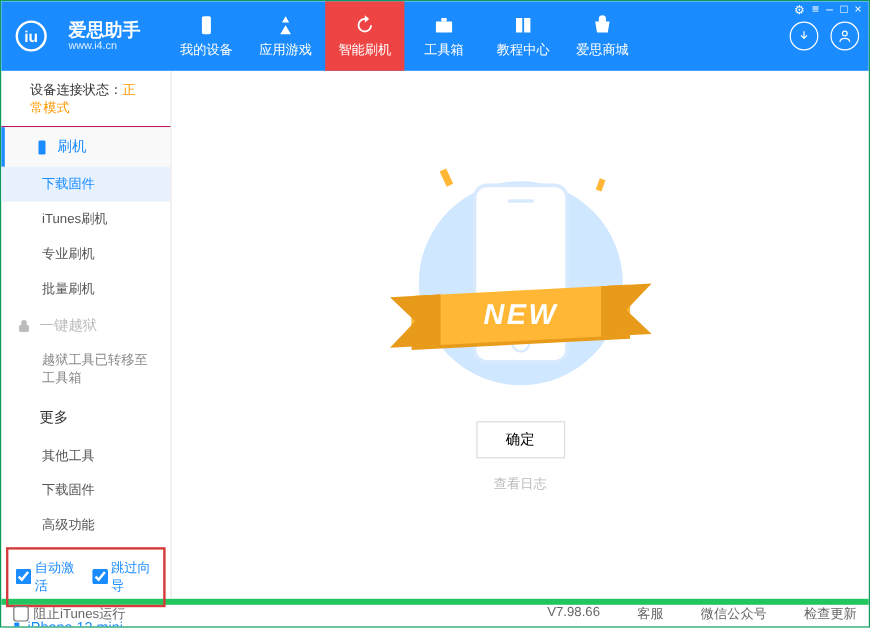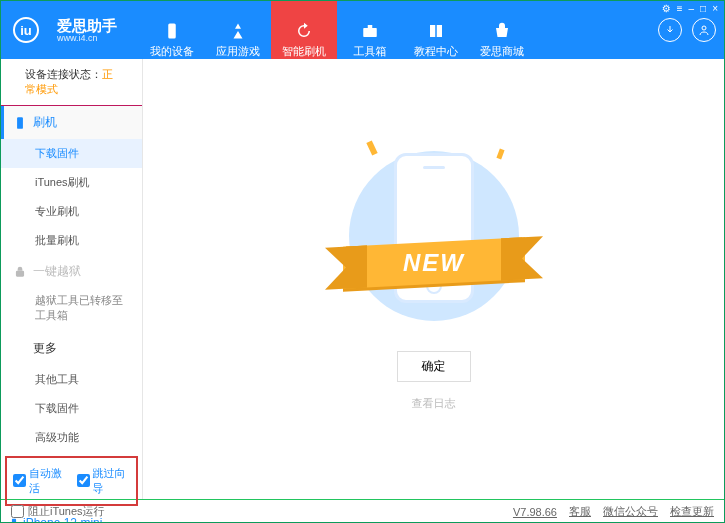--- a/index.html
+++ b/index.html
@@ -4,34 +4,34 @@
 <style>
 * { margin: 0; padding: 0; box-sizing: border-box; }
 body { font-family: "Microsoft YaHei", sans-serif; font-size: 12px; color: #333; background: #fff; width: 725px; height: 523px; overflow: hidden; border: 1px solid #0d9b5b; }
 .header { background: #1a8cff; height: 58px; display: flex; align-items: center; padding: 0 8px 0 12px; position: relative; }
 .logo-area { display: flex; align-items: center; gap: 18px; width: 126px; }
 .logo-circle { width: 26px; height: 26px; border: 2px solid #fff; border-radius: 50%; display: flex; align-items: center; justify-content: center; color: #fff; font-weight: bold; font-size: 13px; }
 .logo-text { color: #fff; }
 .logo-text .title { font-size: 15px; font-weight: bold; line-height: 1; }
 .logo-text .url { font-size: 9px; opacity: .85; }
 .nav { display: flex; height: 100%; }
-.nav-item { width: 66px; display: flex; flex-direction: column; align-items: center; justify-content: flex-end; color: #fff; font-size: 11px; gap: 4px; cursor: pointer; }
+.nav-item { width: 66px; display: flex; flex-direction: column; align-items: center; justify-content: center; color: #fff; font-size: 11px; gap: 4px; cursor: pointer; }
 .nav-item.active { background: #ef4444; }
 .nav-icon { width: 18px; height: 18px; fill: #fff; }
 .win-controls { position: absolute; top: 2px; right: 6px; display: flex; gap: 6px; }
 .win-controls span { color: #fff; font-size: 10px; cursor: pointer; }
 .header-right { margin-left: auto; display: flex; gap: 10px; align-items: center; }
 .circ-btn { width: 24px; height: 24px; border: 1.5px solid #fff; border-radius: 50%; display: flex; align-items: center; justify-content: center; cursor: pointer; }
 .circ-btn svg { width: 12px; height: 12px; stroke: #fff; fill: none; stroke-width: 2; }
 .body { display: flex; height: 440px; }
 .sidebar { width: 142px; border-right: 1px solid #e6e6e6; display: flex; flex-direction: column; }
 .conn-status { padding: 8px 24px; font-size: 11px; border-bottom: 1px solid #be185d; }
 .conn-status .val { color: #ff9800; }
 .side-section { padding: 8px 12px; display: flex; align-items: center; gap: 6px; font-size: 12px; color: #333; }
-.side-section.active { color: #1a8cff; border-left: 3px solid #1a8cff; padding-left: 9px; background: #f9f9f9; }
+.side-section.active { color: #1a8cff; border-left: 3px solid #1a8cff; padding-left: 24px; background: #f9f9f9; }
 .side-sub { padding: 7px 10px 7px 34px; font-size: 11px; color: #555; cursor: pointer; }
 .side-sub.sel { background: #e8f2ff; color: #1a8cff; }
 .side-note { padding: 5px 10px 8px 34px; font-size: 11px; color: #888; line-height: 1.4; }
 .side-icon { width: 14px; height: 14px; fill: currentColor; }
 .side-section.locked { color: #bbb; }
 .checks { border: 2px solid #d43b3b; margin: 4px; padding: 8px 6px; display: flex; gap: 10px; font-size: 11px; }
 .checks label { display: flex; align-items: center; gap: 3px; color: #1a8cff; }
 .checks input { accent-color: #1a8cff; }
 .device { padding: 6px 8px; }
 .device-name { color: #1a8cff; font-size: 12px; display: flex; align-items: center; gap: 4px; }
@@ -46,24 +46,24 @@
 .ribbon::before, .ribbon::after { content: ""; position: absolute; width: 0; height: 0; border: 21px solid #e89b1a; top: 0; }
 .ribbon::before { left: -18px; border-left-color: transparent; }
 .ribbon::after { right: -18px; border-right-color: transparent; }
 .ribbon span { color: #fff; font-weight: 900; font-size: 24px; letter-spacing: 2px; font-style: italic; transform: skewY(3deg); }
 .spark { position: absolute; background: #ffb735; }
 .spark.s1 { width: 6px; height: 14px; top: -6px; left: 30px; transform: rotate(-25deg); }
 .spark.s2 { width: 5px; height: 10px; top: 2px; right: 26px; transform: rotate(20deg); }
 .success-msg { margin-top: 18px; font-size: 15px; color: #333; }
 .ok-btn { margin-top: 14px; padding: 6px 24px; border: 1px solid #ddd; background: #fff; font-size: 12px; cursor: pointer; }
 .log-link { margin-top: 14px; font-size: 11px; color: #bbb; cursor: pointer; }
-.footer { height: 24px; border-top: 1px solid #22c55e; display: flex; align-items: center; padding: 0 10px; font-size: 11px; color: #666; }
+.footer { height: 24px; border-top: 5px solid #22c55e; display: flex; align-items: flex-start; padding: 0 10px; font-size: 11px; color: #666; }
 .footer label { display: flex; align-items: center; gap: 4px; }
 .footer .spacer { flex: 1; }
-.footer .fitem { margin-left: 12px; cursor: pointer; text-decoration: underline; }
+.footer .fitem { margin-left: 31px; cursor: pointer; }
 </style>
 </head>
 <body>
 
 <div class="header">
   <div class="win-controls">
     <span>⚙</span>
     <span>≡</span>
     <span>–</span>
     <span>□</span>

